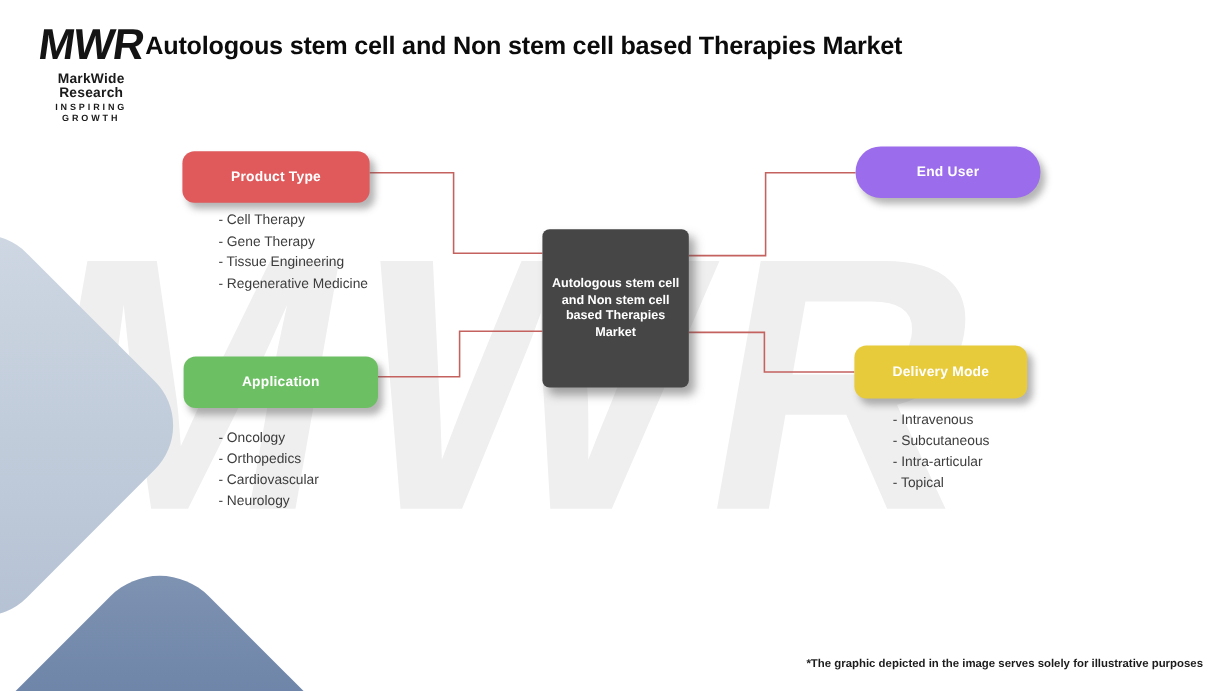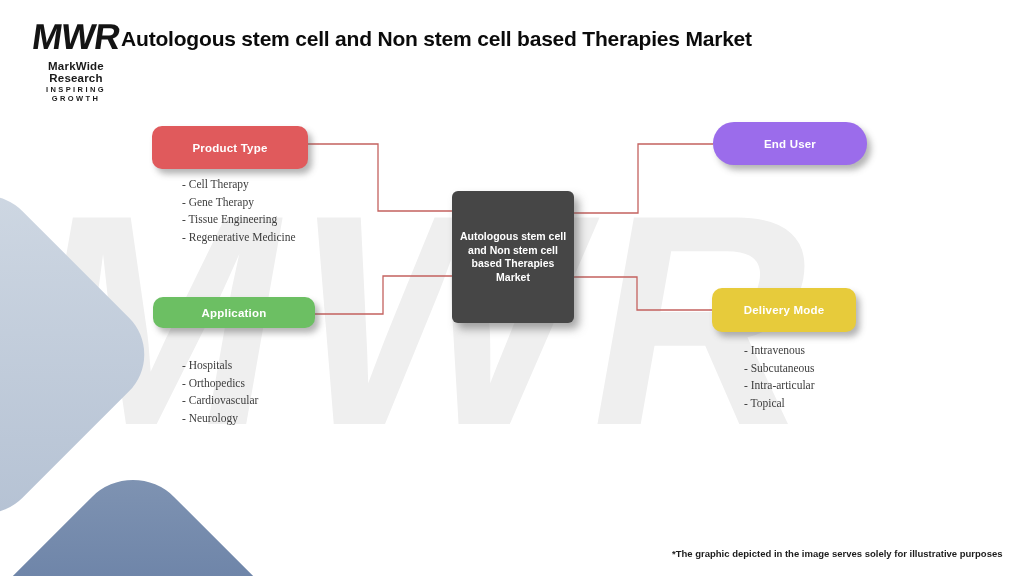--- a/index.html
+++ b/index.html
@@ -44,24 +44,24 @@
   }
   
   .branch-box {
     position:absolute; z-index:3; border-radius:10px;
     display:flex; align-items:center; justify-content:center;
     box-shadow:4px 5px 6px rgba(90,90,90,0.45);
   }
   .branch-box span { color:#ffffff; font-size:11.5px; font-weight:bold; letter-spacing:0.2px; }
   .box-product  { left:152px; top:126px; width:156px; height:43px; }
   .box-enduser  { left:713px; top:122px; width:154px; height:43px; }
-  .box-app      { left:153px; top:297px; width:162px; height:31px;text-align:center; }
+  .box-app      { left:153px; top:297px; width:162px; height:43px;text-align:center; }
   .box-delivery { left:712px; top:288px; width:144px; height:44px; }
   
-  .branch-list { position:absolute; z-index:3; font-size:11.5px; color:#3d3d3d; line-height:17.5px;font-family:Liberation Serif, serif; }
+  .branch-list { position:absolute; z-index:3; font-size:11.5px; color:#3d3d3d; line-height:17.5px; }
   .list-product  { left:182px; top:176px; }
   .list-enduser  { left:744px; top:171px; }
   .list-app      { left:182px; top:357px; }
   .list-delivery { left:744px; top:342px; }
   
   .center-node {
     position:absolute; left:452px; top:191px; width:122px; height:132px;
     border-radius:6px; z-index:3;
     display:flex; flex-direction:column; align-items:center; justify-content:center;
     box-shadow:5px 6px 8px rgba(80,80,80,0.5);
@@ -115,21 +115,21 @@
   </div>
 
   <div class="branch-box box-enduser" style="background-color: rgb(155, 108, 235); border-radius: 21px;">
     <span>End User</span>
   </div>
 
   <div class="branch-box box-app" style="background-color: rgb(108, 191, 99);">
     <span>Application</span>
   </div>
   <div class="branch-list list-app">
-    <div>- Hospitals</div>
+    <div>- Oncology</div>
     <div>- Orthopedics</div>
     <div>- Cardiovascular</div>
     <div>- Neurology</div>
   </div>
 
   <div class="branch-box box-delivery" style="background-color: rgb(231, 203, 59);">
     <span>Delivery Mode</span>
   </div>
   <div class="branch-list list-delivery">
     <div>- Intravenous</div>

